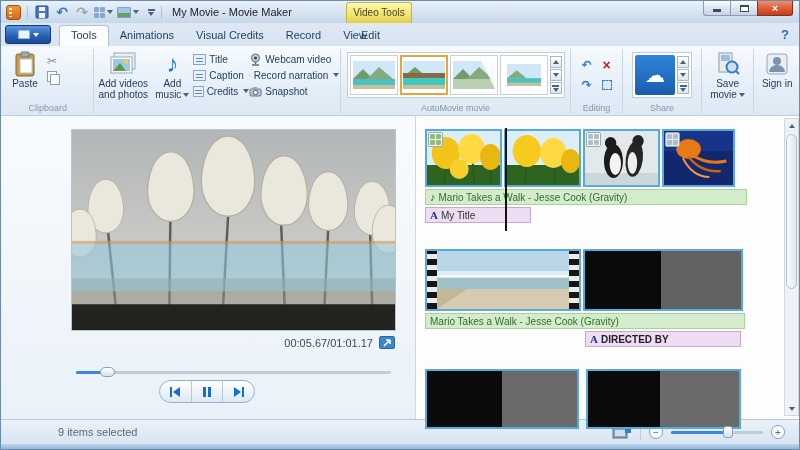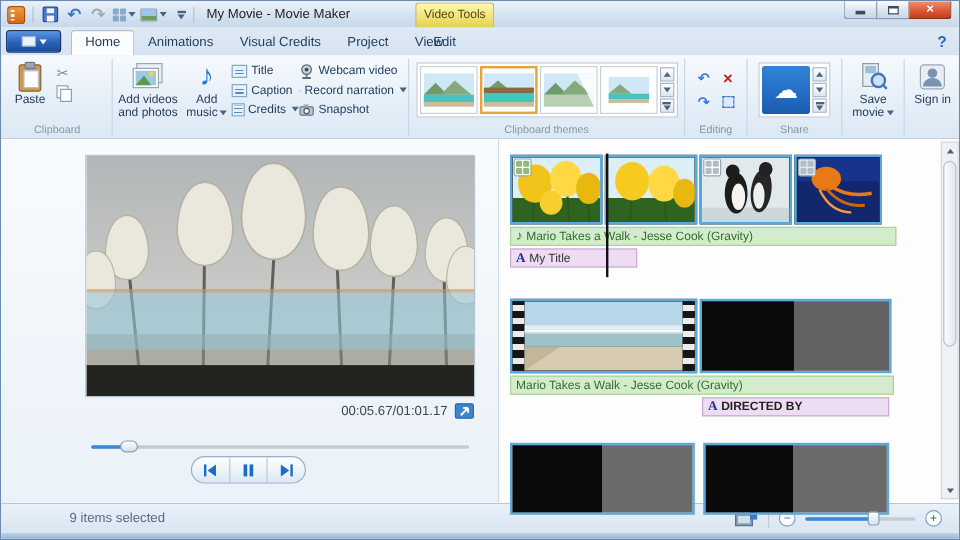--- a/index.html
+++ b/index.html
@@ -221,24 +221,24 @@
           <span>×</span>
         </div>
     </div>
   </div>
 
   <div class="tabrow">
     <div class="file-btn">
       <span class="file-ic"></span>
         <span class="dArrow"></span>
     </div>
-    <div class="tab active">Home</div>
+    <div class="tab active">Tools</div>
     <div class="tab">Animations</div>
     <div class="tab">Visual Credits</div>
-    <div class="tab">Project</div>
+    <div class="tab">Record</div>
     <div class="tab">View</div>
     <div class="tab tab-edit">Edit</div>
     <span class="help-ic">?</span>
   </div>
 
   <div class="ribbon">
 
     <div class="rgroup" style="width:90px">
       <div class="rbody">
         <div class="bigbtn" style="width:44px">
@@ -382,21 +382,21 @@
             <div class="gal-btn">
                 <span class="triDn"></span>
               </div>
             <div class="gal-btn">
                 <span class="morebar"></span>
                 <span class="triDn"></span>
               </div>
           </div>
         </div>
       </div>
-      <div class="rlabel">Clipboard themes</div>
+      <div class="rlabel">AutoMovie movie</div>
     </div>
     <div class="rsep"></div>
 
     <div class="rgroup" style="width:50px">
       <div class="rbody" style="justify-content:center">
         <div class="edit-grid">
           <div class="edit-cell">
               <span class="rot">↶</span>
             </div>
           <div class="edit-cell">

